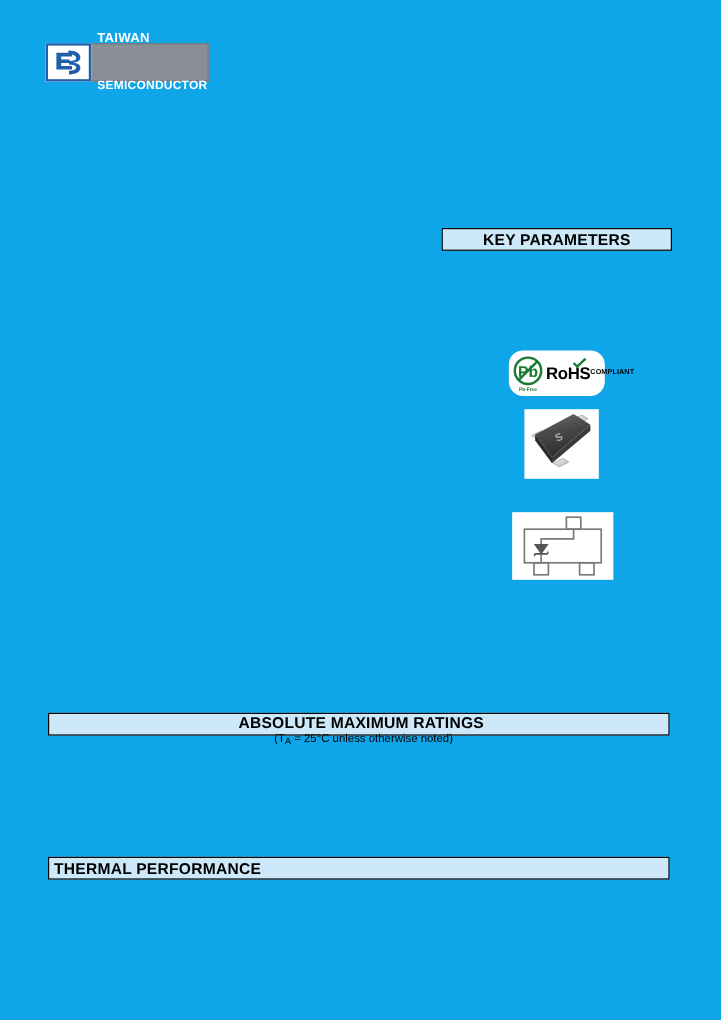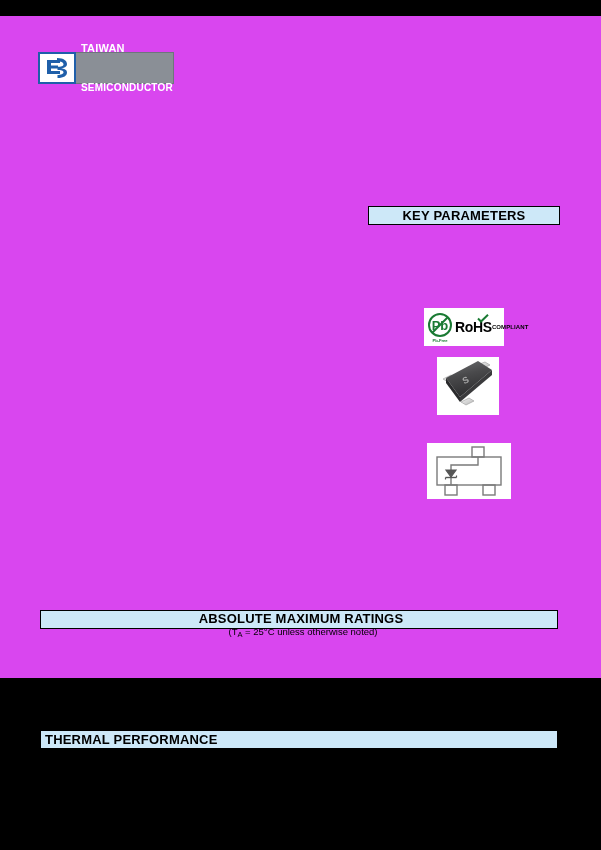--- a/index.html
+++ b/index.html
@@ -12,24 +12,24 @@
     width: 601px;
     height: 850px;
     position: relative;
     overflow: hidden;
     font-family: "Liberation Sans", sans-serif;
     background: #000000;
   }
 
   .page {
     position: absolute;
-    left: 0; top: 16px;
+    left: 0; top: 0;
     width: 601px;
-    height: 662px;
-    background: #d946ef;
+    height: 850px;
+    background: #0ea5e9;
   }
 
   
   .logo-wrap {
     position: absolute;
     left: 38px;
     top: 36px;
     width: 136px;
     height: 32px;
     background: #ffffff;
@@ -126,20 +126,21 @@
     position: absolute;
     left: 424px;
     top: 292px;
     width: 80px;
     height: 38px;
     background: #ffffff;
     display: flex;
     align-items: center;
     padding: 2px 3px;
     box-sizing: border-box;
+    border-radius: 12px;
   }
   .pbfree {
     width: 34px;
     display: flex;
     flex-direction: column;
     align-items: center;
   }
   .pbfree-label {
     font-size: 4.2px;
     font-weight: bold;

